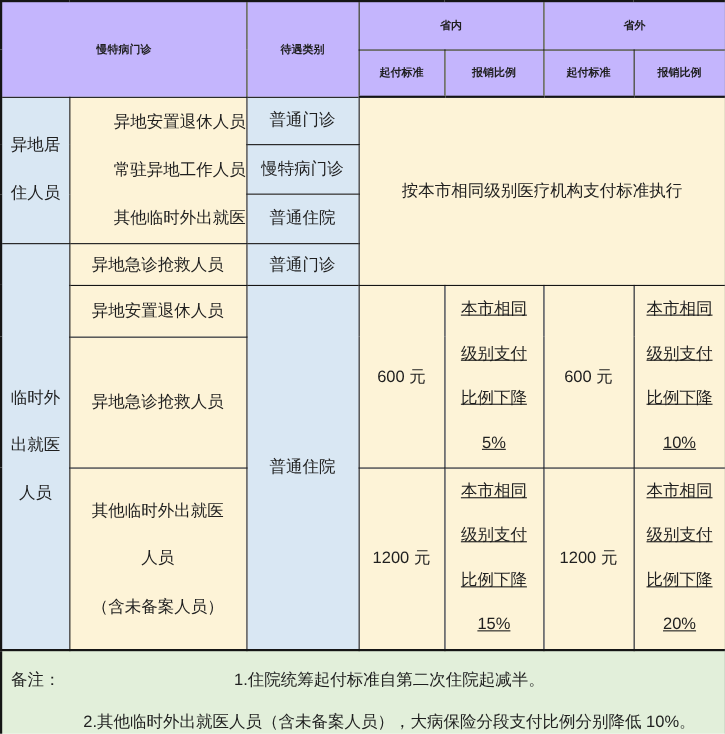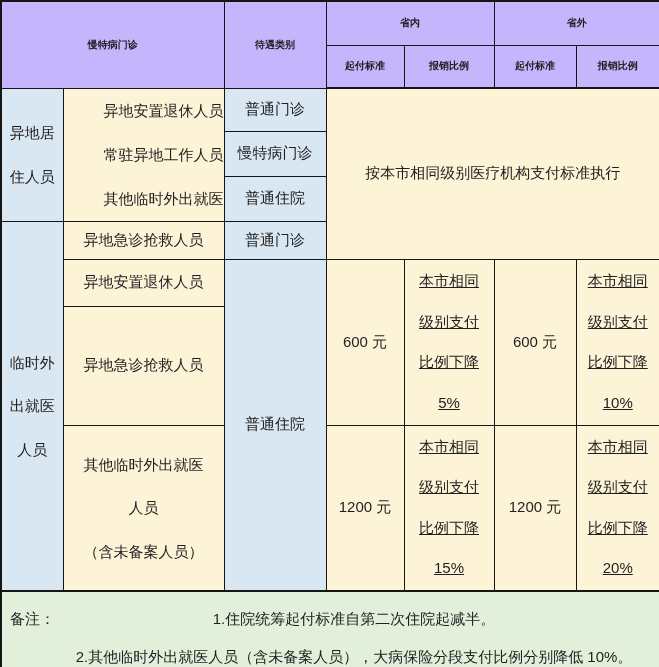--- a/index.html
+++ b/index.html
@@ -43,21 +43,21 @@
   tr.r2 { height: 43px; }
   tr.r3 { height: 45px; }
   tr.r4 { height: 44px; }
   tr.r5 { height: 38px; }
   tr.r6 { height: 47px; }
   tr.r7 { height: 119px; }
   tr.r8 { height: 166px; }
   tr.r9 { height: 77px; }
   tr.r1 th { border-bottom-width: 2px; text-align: center; }
 
-  .bg-blue  { background: #d9e7f3; }
+  .bg-blue  { background: #d9e7f3; font-family: Liberation Mono, monospace; }
   .bg-cream { background: #fdf3d7; }
   .bg-green { background: #e2efda; }
 
   .ml {
     white-space: pre-line;
     line-height: 2.9;
   }
   .ratio {
     white-space: pre-line;
     line-height: 2.7;

